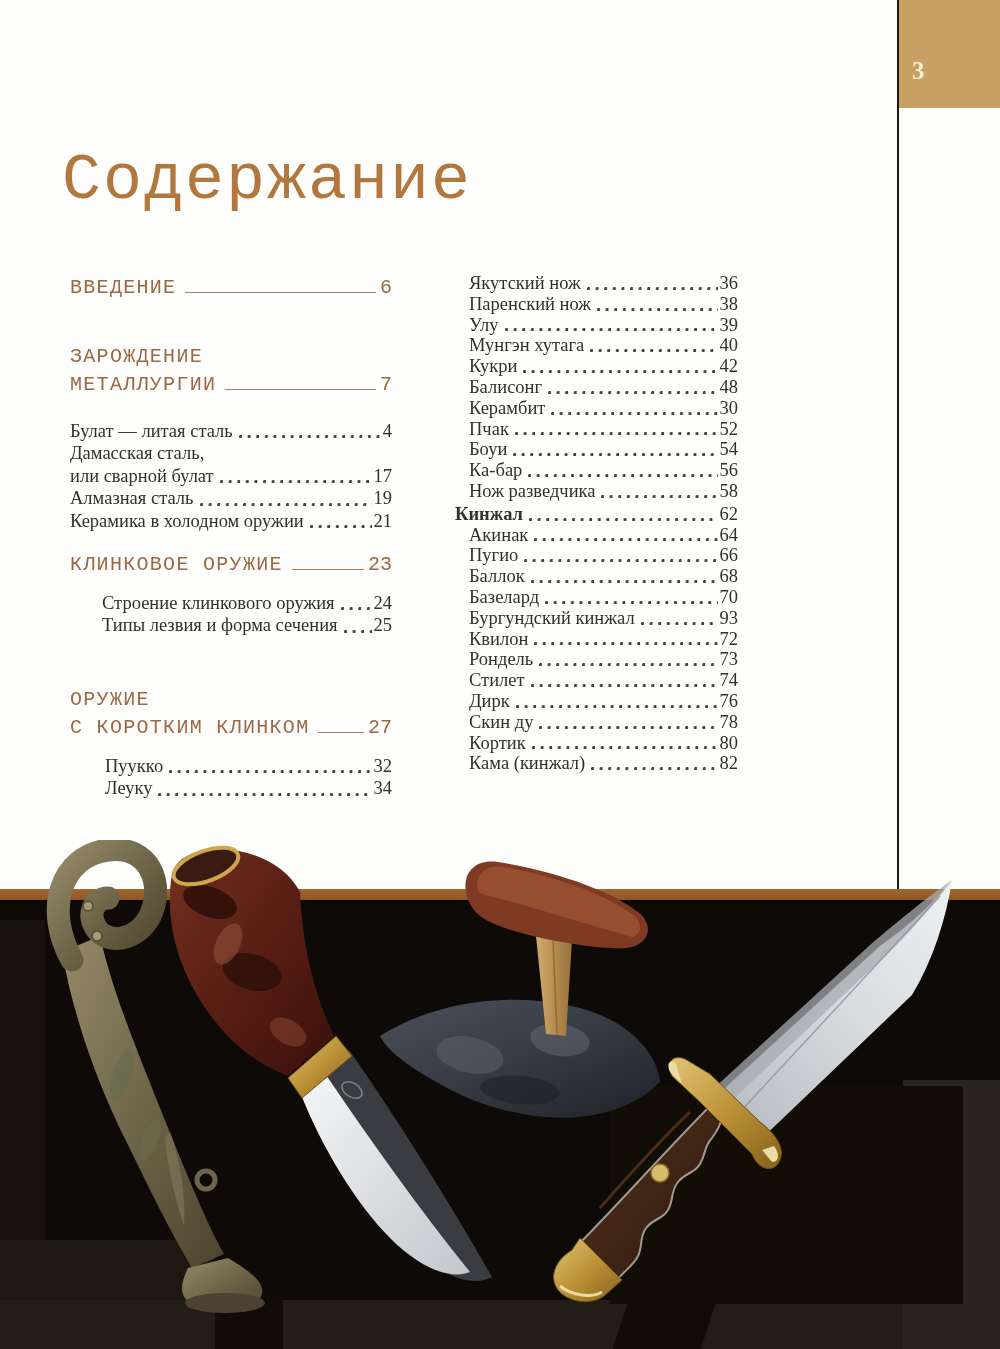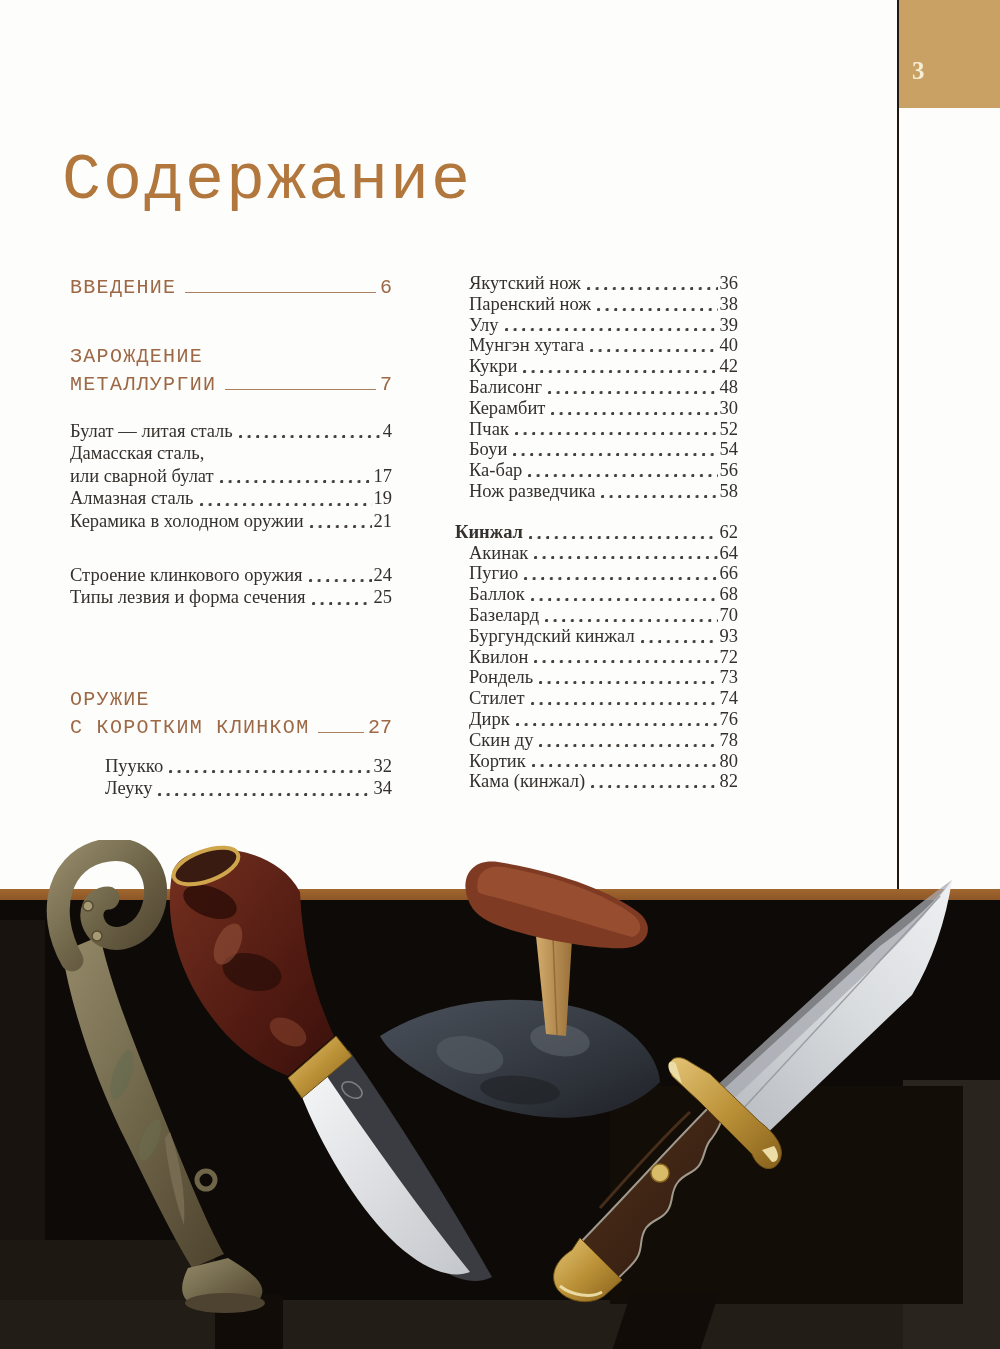--- a/index.html
+++ b/index.html
@@ -24,27 +24,27 @@
   .sec{position:absolute;left:0;width:100%;}
   #left-col .sec:nth-child(1){top:274px;}
   #left-col .sec:nth-child(2){top:343px;}
   #left-col .sec:nth-child(3){top:551px;}
   #left-col .sec:nth-child(4){top:686px;}
   .sec-h-line{display:flex;align-items:baseline;font-size:20px;line-height:28px;
     letter-spacing:1.3px;color:var(--heading,#9d6845);white-space:nowrap;font-family:Liberation Mono, monospace;}
   .sec-rule{flex:1;border-bottom:1.5px solid var(--heading,#9d6845);margin:0 4px 5px 9px;opacity:.85;}
   .sec-pg{letter-spacing:0;}
   #left-col .sec:nth-child(2) .sec-items{margin-top:21px;}
-  #left-col .sec:nth-child(3) .sec-items{margin-top:13px;}
+  #left-col .sec:nth-child(3) .sec-items{margin-top:13px;margin-left:32px;}
   #left-col .sec:nth-child(4) .sec-items{margin-top:13px;}
   .toc-row{display:flex;align-items:baseline;font-size:18.5px;line-height:22.4px;
     color:var(--text,#34302c);white-space:nowrap;}
   #right-col .toc-row{line-height:20.8px;}
   .toc-row.bold .lbl{font-weight:bold;}
-  .toc-row.gap-before{margin-top:20px;align-items:flex-end;}
+  .toc-row.gap-before{margin-top:2px;align-items:flex-end;}
   #left-col .ind1{padding-left:35px;}
   #right-col .rind{padding-left:14px;}
   .dots{flex:1;height:5px;align-self:flex-end;margin:0 2px 3px 6px;
     background-image:radial-gradient(circle at 1.6px 2.6px,#45413c 1.35px,transparent 1.8px);
     background-size:8.6px 5px;background-repeat:repeat-x;background-position:left bottom;}
   
   .stripe{position:absolute;left:0;top:889px;width:1000px;height:11px;
     background:linear-gradient(var(--stripe,#a1672f),#8d5626);}
   .black{position:absolute;left:0;top:900px;width:1000px;height:449px;background:#0e0a07;}
   .black .patch{position:absolute;}
@@ -107,20 +107,25 @@
             <span class="pg">19</span>
           </div>
           <div class="toc-row">
             <span class="lbl">Керамика в холодном оружии</span>
             <span class="dots"></span>
             <span class="pg">21</span>
           </div>
         </div>
       </div>
       <div class="sec">
+        <div class="sec-h-line">
+          <span>КЛИНКОВОЕ ОРУЖИЕ</span>
+          <span class="sec-rule"></span>
+          <span class="sec-pg">23</span>
+        </div>
         <div class="sec-items">
           <div class="toc-row">
             <span class="lbl">Строение клинкового оружия</span>
             <span class="dots"></span>
             <span class="pg">24</span>
           </div>
           <div class="toc-row">
             <span class="lbl">Типы лезвия и форма сечения</span>
             <span class="dots"></span>
             <span class="pg">25</span>

